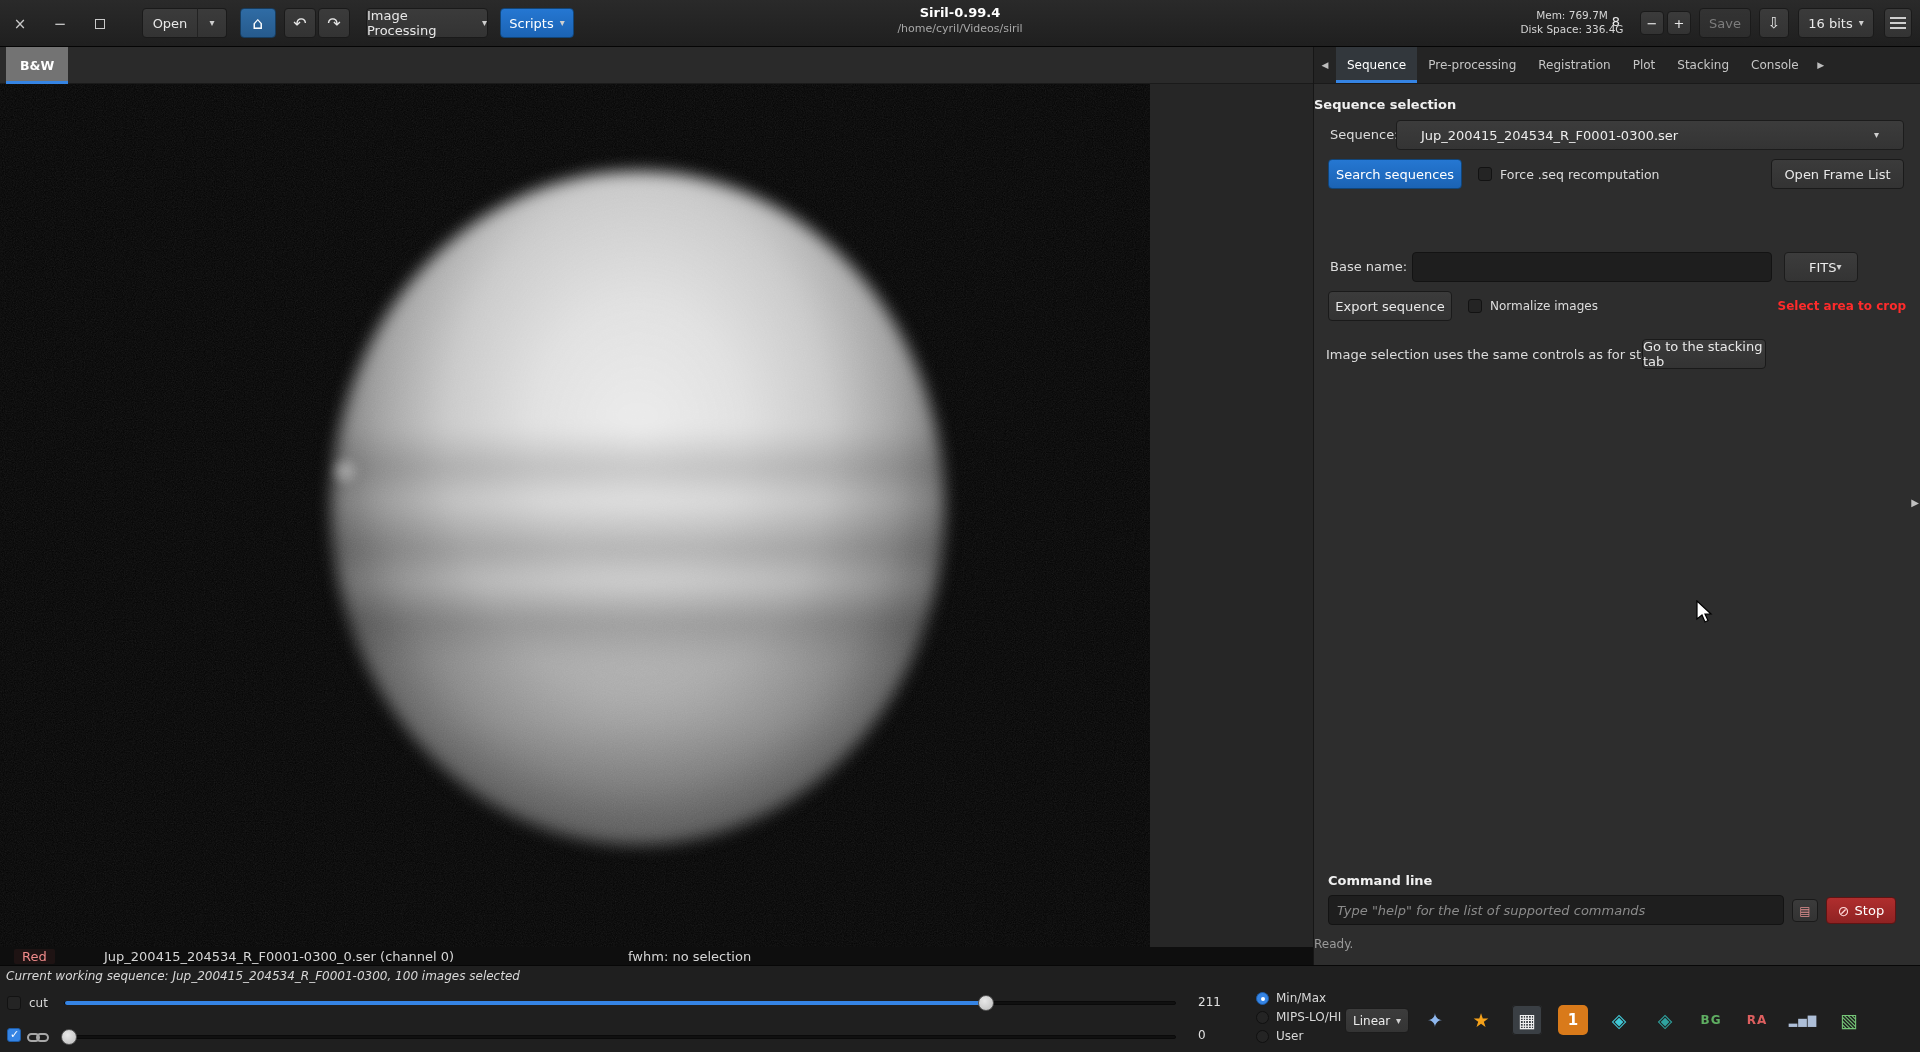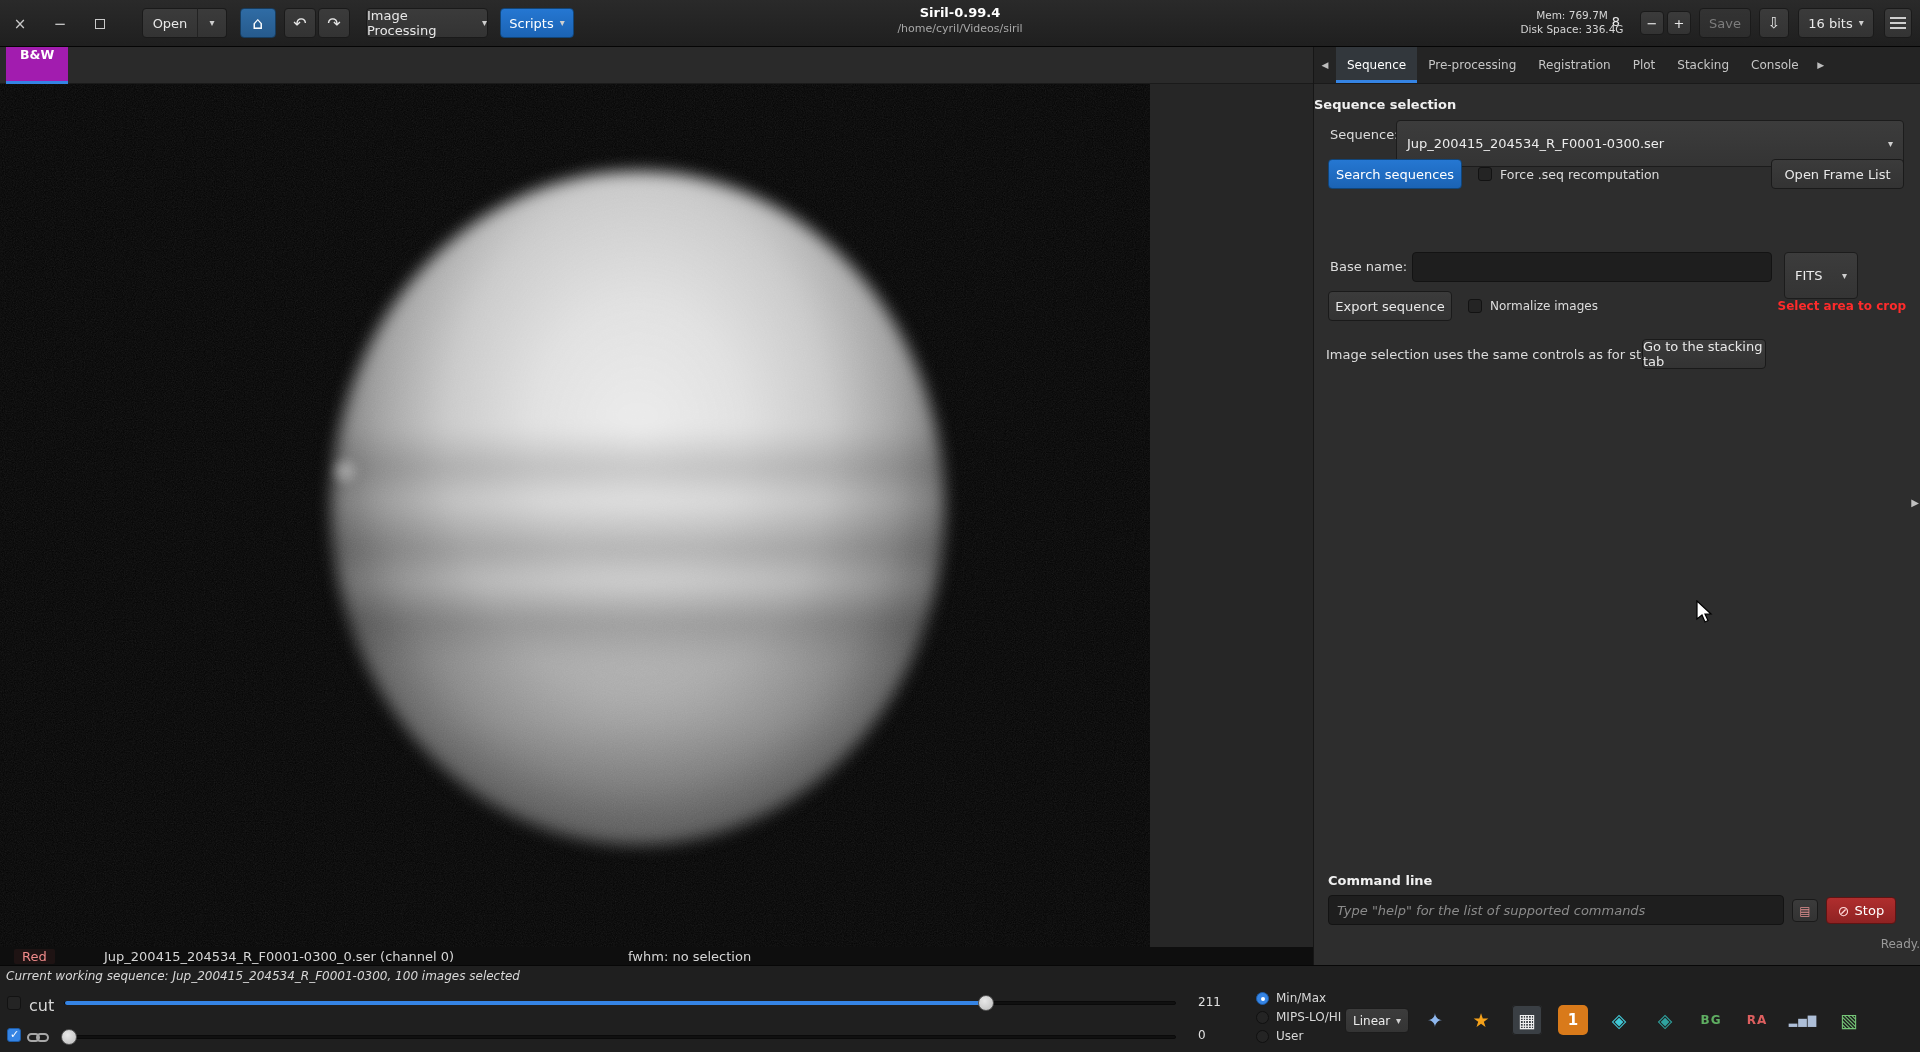--- a/index.html
+++ b/index.html
@@ -31,21 +31,21 @@
   .h-plus{left:1667px;width:24px;top:11px;height:24px}
   .h-save{left:1699px;width:52px;color:#7d7d7d;background:linear-gradient(#333,#2d2d2d)}
   .h-export{left:1759px;width:30px;font-size:15px}
   .h-bits{left:1798px;width:76px}
   .h-menu{left:1884px;width:28px}
   .menu-bars{width:16px;height:2px;background:#cfcfcf;box-shadow:0 5px 0 #cfcfcf,0 10px 0 #cfcfcf;margin-bottom:10px}
 
   
   .lpane{position:absolute;left:0;top:47px;width:1313px;height:918px;background:#232323}
   .l-tabbar{position:absolute;left:0;top:0;width:100%;height:37px;background:#2a2a2a;border-bottom:1px solid #1a1a1a}
-  .l-tab{position:absolute;left:6px;top:0;height:37px;min-width:58px;padding:0 14px;display:flex;justify-content:center;font-weight:bold;font-size:12.5px;color:#fff;background:#a21caf;box-shadow:inset 0 -3px 0 #3584e4}
+  .l-tab{position:absolute;left:6px;top:0;height:37px;min-width:58px;padding:0 14px;display:flex;align-items:center;justify-content:center;font-weight:bold;font-size:12.5px;color:#fff;background:#737373;box-shadow:inset 0 -3px 0 #3584e4}
   .canvas{position:absolute;left:0;top:37px;width:1150px;height:863px;background:#020202;overflow:hidden}
   .canvas-side{position:absolute;left:1150px;top:37px;width:163px;height:863px;background:#262626}
   .planet{position:absolute;left:331px;top:87px;width:614px;height:674px;border-radius:50%;
     background:
       linear-gradient(180deg, rgba(0,0,0,0) 0%, rgba(0,0,0,0) 38%, rgba(0,0,0,0.16) 44%, rgba(0,0,0,0.04) 49%, rgba(0,0,0,0.22) 56%, rgba(0,0,0,0.06) 61%, rgba(0,0,0,0.24) 67%, rgba(0,0,0,0.08) 73%, rgba(0,0,0,0) 82%),
       linear-gradient(180deg, rgba(0,0,0,0) 55%, rgba(0,0,0,0.12) 78%, rgba(0,0,0,0.28) 96%),
       radial-gradient(ellipse at 50% 40%, #ececec 0%, #e0e0e0 24%, #c9c9c9 44%, #a0a0a0 60%, #646464 75%, #2c2c2c 88%, #0b0b0b 97%, #000 100%);
     filter:blur(8px)}
   .planet-spot{position:absolute;left:328px;top:372px;width:34px;height:30px;border-radius:50%;background:radial-gradient(circle,rgba(210,210,210,.55),rgba(0,0,0,0) 70%);filter:blur(3px)}
   .grain{position:absolute;left:0;top:0;mix-blend-mode:screen;opacity:.13;pointer-events:none}
@@ -58,21 +58,21 @@
   .rpanel{position:absolute;left:1313px;top:47px;width:607px;height:918px;background:#2d2d2d;border-left:1px solid #161616}
   .rtabs{position:absolute;left:0;top:0;width:100%;height:37px;background:#242424;border-bottom:1px solid #1a1a1a;display:flex;align-items:stretch}
   .tab-arrow{width:22px;display:flex;align-items:center;justify-content:center;color:#bdbdbd;font-size:9px}
   .rtab{padding:0 11px;display:flex;align-items:center;font-size:12px;color:#c6c6c6;white-space:nowrap}
   .rtab.active{color:#fff;background:#32373c;box-shadow:inset 0 -3px 0 #3584e4}
   .r-h{position:absolute;left:0;width:100%;text-align:left;font-weight:bold;font-size:13px;color:#f0f0f0}
   .r-h1{top:50px}.r-h2{top:174px}
   .r-label{position:absolute;font-size:13px;color:#dcdcdc}
   .lab-seq{left:16px;top:80px}
   .lab-base{left:16px;top:212px}
-  .select{position:absolute;height:47px;background:linear-gradient(#3c3c3c,#343434);border:1px solid #1c1c1c;border-radius:4px;display:flex;align-items:center;padding:0 10px;color:#ececec;font-size:13px}
+  .select{position:absolute;height:30px;background:linear-gradient(#3c3c3c,#343434);border:1px solid #1c1c1c;border-radius:4px;display:flex;align-items:center;padding:0 24px;color:#ececec;font-size:13px}
   .select .caret{margin-left:auto}
   .sel-seq{left:82px;top:73px;width:508px}
   .sel-fits{left:470px;top:205px;width:74px}
   .pbtn{position:absolute;height:30px;display:flex;align-items:center;justify-content:center;background:linear-gradient(#3b3b3b,#333);border:1px solid #1a1a1a;border-radius:4px;color:#e8e8e8;font-size:13px}
   .b-search{left:14px;top:112px;width:134px;background:linear-gradient(#2577d2,#1b63b4);border-color:#114579;color:#fff}
   .b-openframes{left:457px;top:112px;width:133px}
   .b-export{left:14px;top:244px;width:124px}
   .b-stacktab{left:328px;top:292px;width:124px}
   .chk{position:absolute;width:14px;height:14px;background:#242424;border:1px solid #121212;border-radius:3px}
   .chk.checked{background:#3584e4;border-color:#1d5ca8}
@@ -84,29 +84,29 @@
   .crop-warn{position:absolute;right:14px;top:252px;color:#ff2b2b;font-weight:bold;font-size:12px}
   .stack-note{position:absolute;left:12px;top:300px;font-size:13px;color:#dcdcdc}
   .txt{position:absolute;height:30px;background:#1e1e1e;border:1px solid #131313;border-radius:4px;color:#e8e8e8;font-size:13px;padding:0 8px;font-family:"DejaVu Sans","Liberation Sans",sans-serif}
   .in-base{left:98px;top:205px;width:360px}
   .cmd-title{position:absolute;left:14px;top:826px;font-weight:bold;font-size:13px;color:#f0f0f0}
   .in-cmd{left:14px;top:848px;width:456px}
   .in-cmd::placeholder{color:#8b8b8b;font-style:italic}
   .b-cmdlist{left:478px;top:852px;width:26px;height:23px;font-size:12px;color:#e09090}
   .b-stop{left:512px;top:850px;width:70px;height:27px;background:linear-gradient(#b02e2e,#8f2222);border-color:#5e1414;color:#fff;gap:5px}
   .stop-glyph{color:#ffd9d9;font-size:14px}
-  .ready{position:absolute;left:0;top:890px;width:100%;text-align:right;color:#9a9a9a;font-size:12px}
+  .ready{position:absolute;left:0;top:890px;width:100%;text-align:left;color:#9a9a9a;font-size:12px}
   .expander{position:absolute;right:1px;top:450px;color:#c0c0c0;font-size:10px}
 
   
   .bottombar{position:absolute;left:0;top:965px;width:1920px;height:87px;background:#1f1f1f;border-top:1px solid #070707}
   .working-seq{position:absolute;left:6px;top:3px;font-style:italic;font-size:12px;color:#d8d8d8}
   .bb-chk1{left:7px;top:30px}
   .bb-chk2{left:7px;top:62px}
-  .cut-label{position:absolute;left:29px;top:30px;font-size:16px;color:#d8d8d8}
+  .cut-label{position:absolute;left:29px;top:30px;font-size:12px;color:#d8d8d8}
   .link-icon{position:absolute;left:27px;top:64px}
   .track{position:absolute;left:64px;width:1112px;height:4px;background:#101010;border-radius:2px;border:1px solid #0a0a0a}
   .track1{top:35px}.track2{top:69px}
   .fill{position:absolute;left:0;top:-1px;height:4px;background:#3584e4;border-radius:2px}
   .knob{position:absolute;top:-7px;width:16px;height:16px;border-radius:50%;background:radial-gradient(circle at 40% 35%,#e8e8e8,#bcbcbc);border:1px solid #555}
   .hi-val{position:absolute;left:1198px;top:29px;font-size:12px;color:#e0e0e0}
   .lo-val{position:absolute;left:1198px;top:62px;font-size:12px;color:#e0e0e0}
   .radio-row{position:absolute;left:1256px;height:16px;display:flex;align-items:center;gap:7px;font-size:12px;color:#d8d8d8}
   .rr1{top:24px}.rr2{top:43px}.rr3{top:62px}
   .radio{width:13px;height:13px;border-radius:50%;background:#242424;border:1px solid #101010;position:relative}

